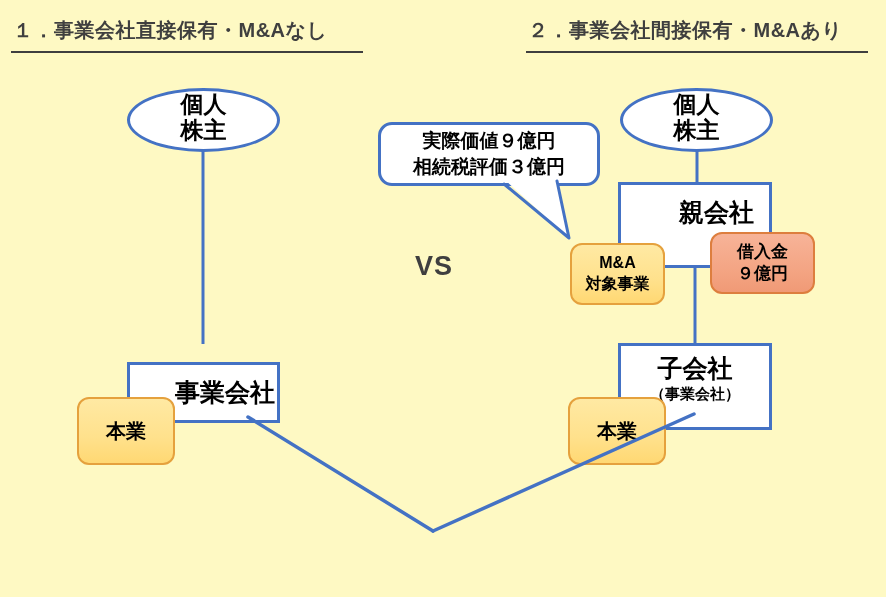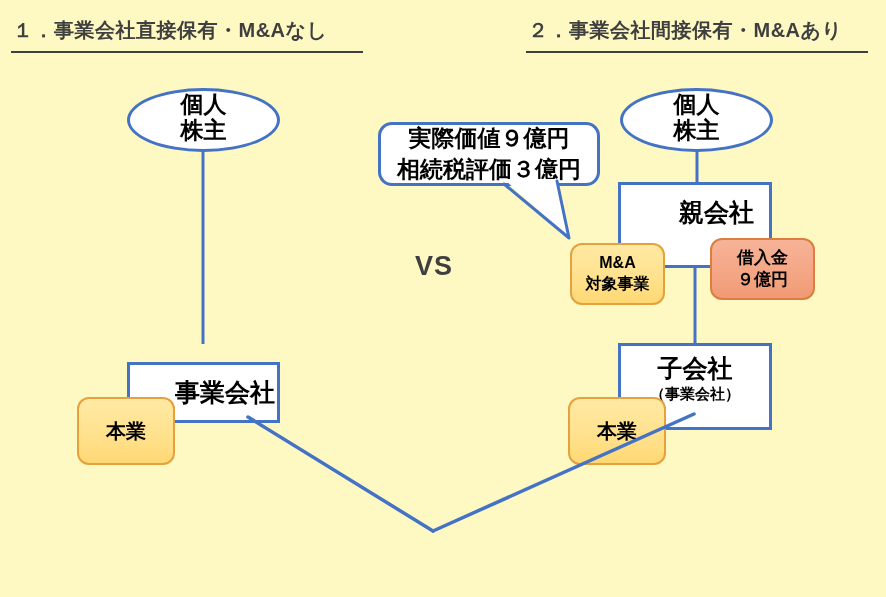--- a/index.html
+++ b/index.html
@@ -59,28 +59,28 @@
     background:linear-gradient(180deg, #FFE9A3 0%, var(--yellow_fill) 60%, #FFD873 100%);
     border:2.5px solid var(--yellow_border);
   }
   .round-salmon {
     background:linear-gradient(180deg, #F7B398 0%, var(--salmon_fill) 60%, #F09A76 100%);
     border:2.5px solid var(--salmon_border);
   }
   .box-core-left  { left:77px;  top:397px; width:98px;  height:68px; font-size:20px; }
   .box-core-right { left:568px; top:397px; width:98px;  height:68px; font-size:20px; }
   .box-mna        { left:570px; top:243px; width:95px;  height:62px; font-size:16px; }
-  .box-loan       { left:710px; top:238px; width:105px; height:62px; font-size:17px; }
+  .box-loan       { left:710px; top:232px; width:105px; height:62px; font-size:17px; }
 
   .bubble {
     position:absolute; left:378px; top:122px; width:222px; height:64px;
     background:#fff; border:3px solid var(--blue); border-radius:14px;
     z-index:4;
     display:flex; flex-direction:column; align-items:center; justify-content:center;
-    font-weight:bold; font-size:23px; line-height:1.35; color:#000;
+    font-weight:bold; font-size:19px; line-height:1.35; color:#000;
     white-space:nowrap;
   }
 
   .vs {
     position:absolute; left:406px; top:251px; width:56px;
     font-weight:bold; font-size:27px; color:var(--heading_gray);
     text-align:center; letter-spacing:1px; z-index:2;
   }
 
   .footer-text {

